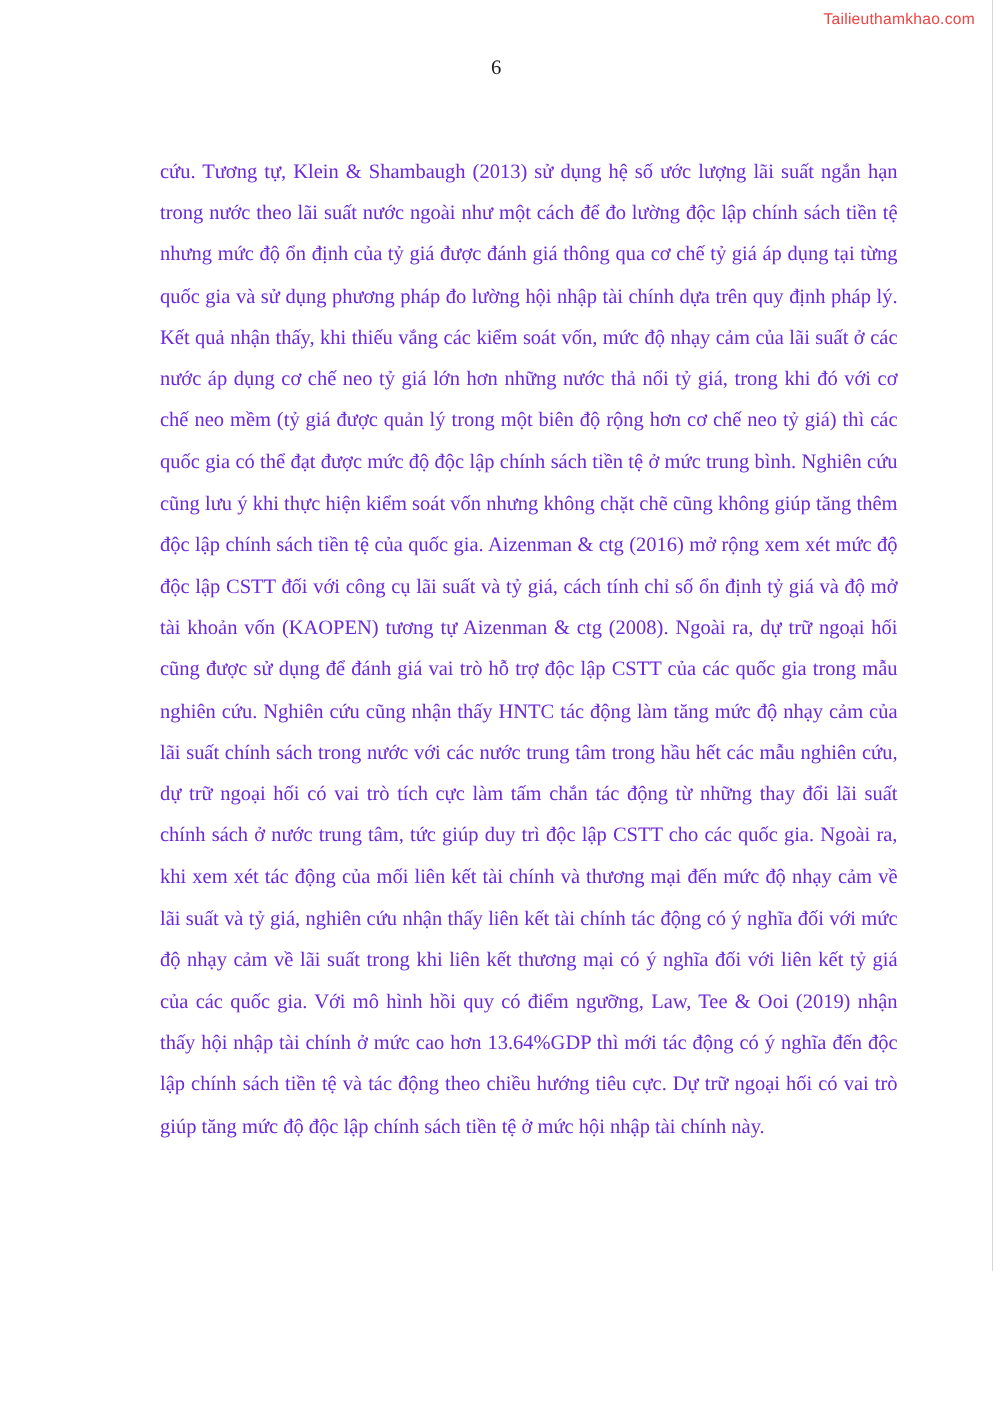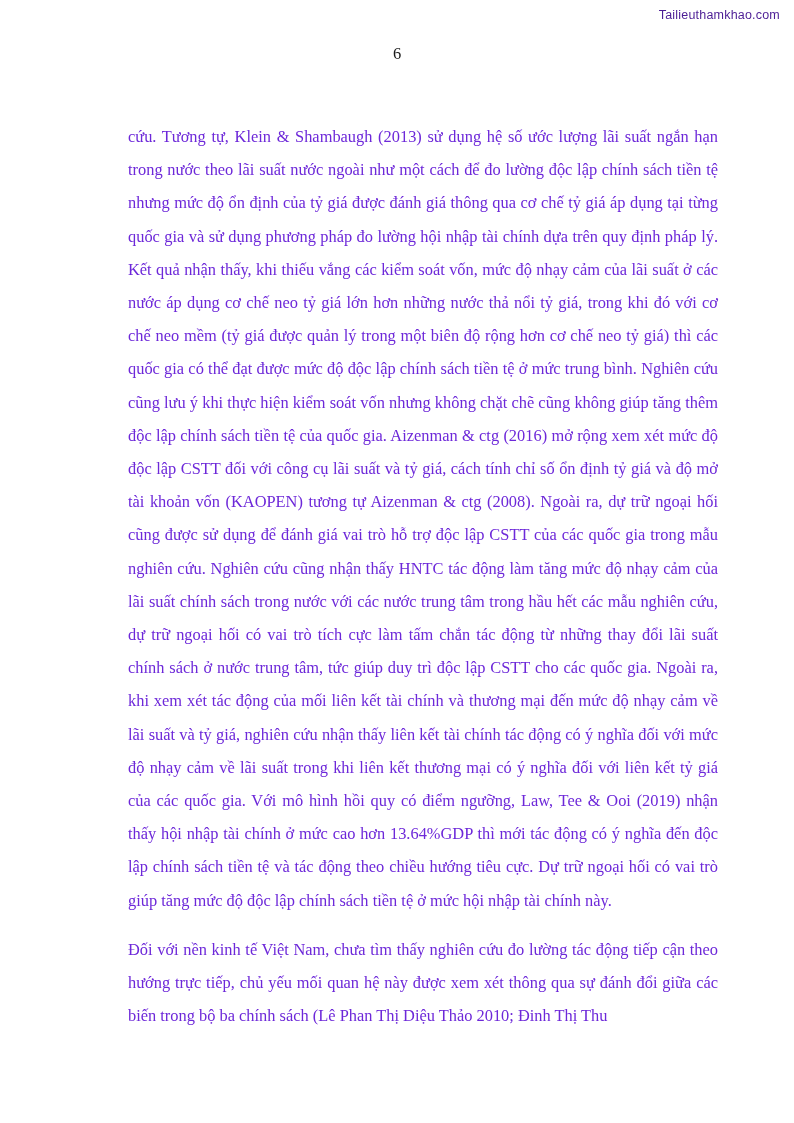--- a/index.html
+++ b/index.html
@@ -17,21 +17,21 @@
     font-family: "Liberation Serif", "DejaVu Serif", serif;
     color: #1a1a1a;
     box-sizing: border-box;
   }
   .watermark {
     position: absolute;
     top: 8px;
     right: 14px;
     font-family: "Liberation Sans", sans-serif;
     font-size: 12.5px;
-    color: #4c1d95;
+    color: #ef4444;
     letter-spacing: 0.2px;
     user-select: none;
   }
   .page-number {
     position: absolute;
     top: 44px;
     left: 0;
     width: 100%;
     text-align: center;
     font-size: 16.5px;
@@ -60,16 +60,15 @@
 <body>
 
 <div class="page">
 
   <div class="watermark">Tailieuthamkhao.com</div>
 
   <div class="page-number">6</div>
 
   <div class="content">
     <p class="para">cứu. Tương tự, Klein &amp; Shambaugh (2013) sử dụng hệ số ước lượng lãi suất ngắn hạn trong nước theo lãi suất nước ngoài như một cách để đo lường độc lập chính sách tiền tệ nhưng mức độ ổn định của tỷ giá được đánh giá thông qua cơ chế tỷ giá áp dụng tại từng quốc gia và sử dụng phương pháp đo lường hội nhập tài chính dựa trên quy định pháp lý. Kết quả nhận thấy, khi thiếu vắng các kiểm soát vốn, mức độ nhạy cảm của lãi suất ở các nước áp dụng cơ chế neo tỷ giá lớn hơn những nước thả nổi tỷ giá, trong khi đó với cơ chế neo mềm (tỷ giá được quản lý trong một biên độ rộng hơn cơ chế neo tỷ giá) thì các quốc gia có thể đạt được mức độ độc lập chính sách tiền tệ ở mức trung bình. Nghiên cứu cũng lưu ý khi thực hiện kiểm soát vốn nhưng không chặt chẽ cũng không giúp tăng thêm độc lập chính sách tiền tệ của quốc gia. Aizenman &amp; ctg (2016) mở rộng xem xét mức độ độc lập CSTT đối với công cụ lãi suất và tỷ giá, cách tính chỉ số ổn định tỷ giá và độ mở tài khoản vốn (KAOPEN) tương tự Aizenman &amp; ctg (2008). Ngoài ra, dự trữ ngoại hối cũng được sử dụng để đánh giá vai trò hỗ trợ độc lập CSTT của các quốc gia trong mẫu nghiên cứu. Nghiên cứu cũng nhận thấy HNTC tác động làm tăng mức độ nhạy cảm của lãi suất chính sách trong nước với các nước trung tâm trong hầu hết các mẫu nghiên cứu, dự trữ ngoại hối có vai trò tích cực làm tấm chắn tác động từ những thay đổi lãi suất chính sách ở nước trung tâm, tức giúp duy trì độc lập CSTT cho các quốc gia. Ngoài ra, khi xem xét tác động của mối liên kết tài chính và thương mại đến mức độ nhạy cảm về lãi suất và tỷ giá, nghiên cứu nhận thấy liên kết tài chính tác động có ý nghĩa đối với mức độ nhạy cảm về lãi suất trong khi liên kết thương mại có ý nghĩa đối với liên kết tỷ giá của các quốc gia. Với mô hình hồi quy có điểm ngưỡng, Law, Tee &amp; Ooi (2019) nhận thấy hội nhập tài chính ở mức cao hơn 13.64%GDP thì mới tác động có ý nghĩa đến độc lập chính sách tiền tệ và tác động theo chiều hướng tiêu cực. Dự trữ ngoại hối có vai trò giúp tăng mức độ độc lập chính sách tiền tệ ở mức hội nhập tài chính này.</p>
-    <p class="para">Đối với nền kinh tế Việt Nam, chưa tìm thấy nghiên cứu đo lường tác động tiếp cận theo hướng trực tiếp, chủ yếu mối quan hệ này được xem xét thông qua sự đánh đổi giữa các biến trong bộ ba chính sách (Lê Phan Thị Diệu Thảo 2010; Đinh Thị Thu</p>
   </div>
 
 </div>
 
 </body></html>

